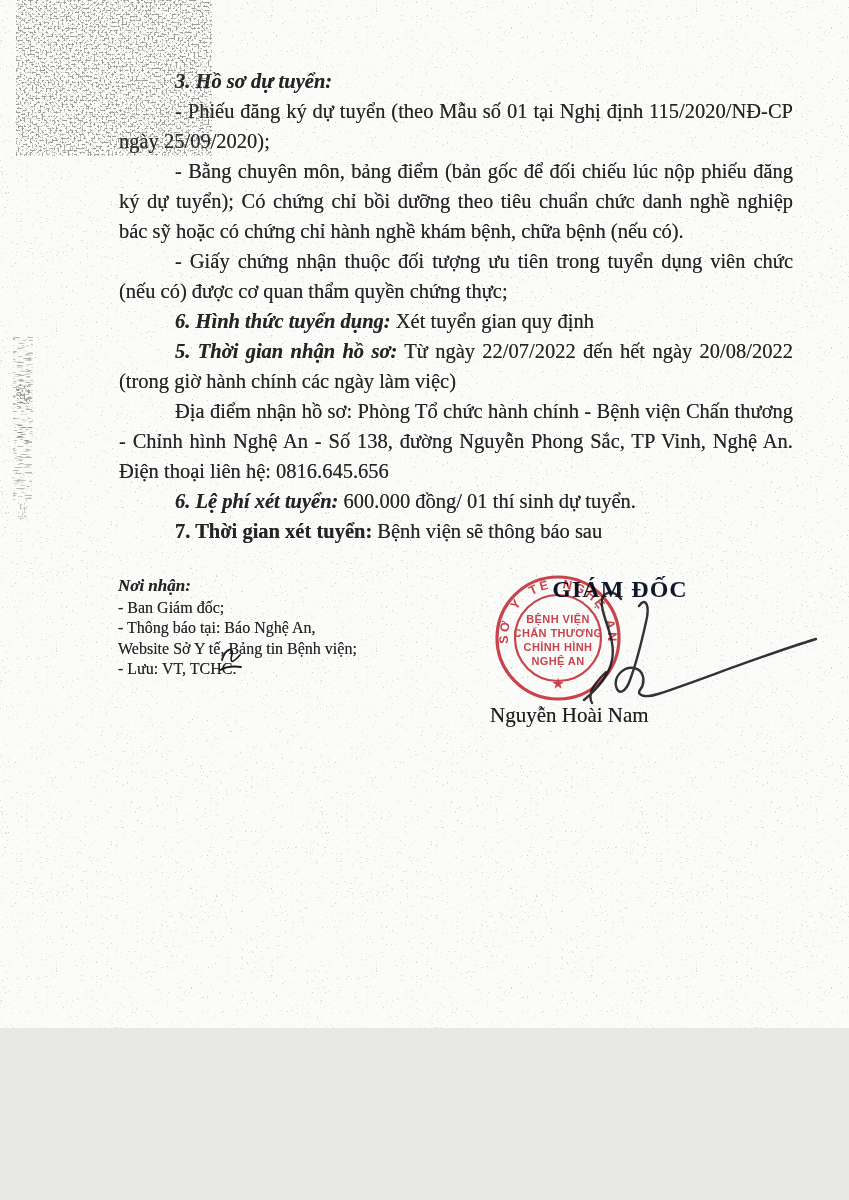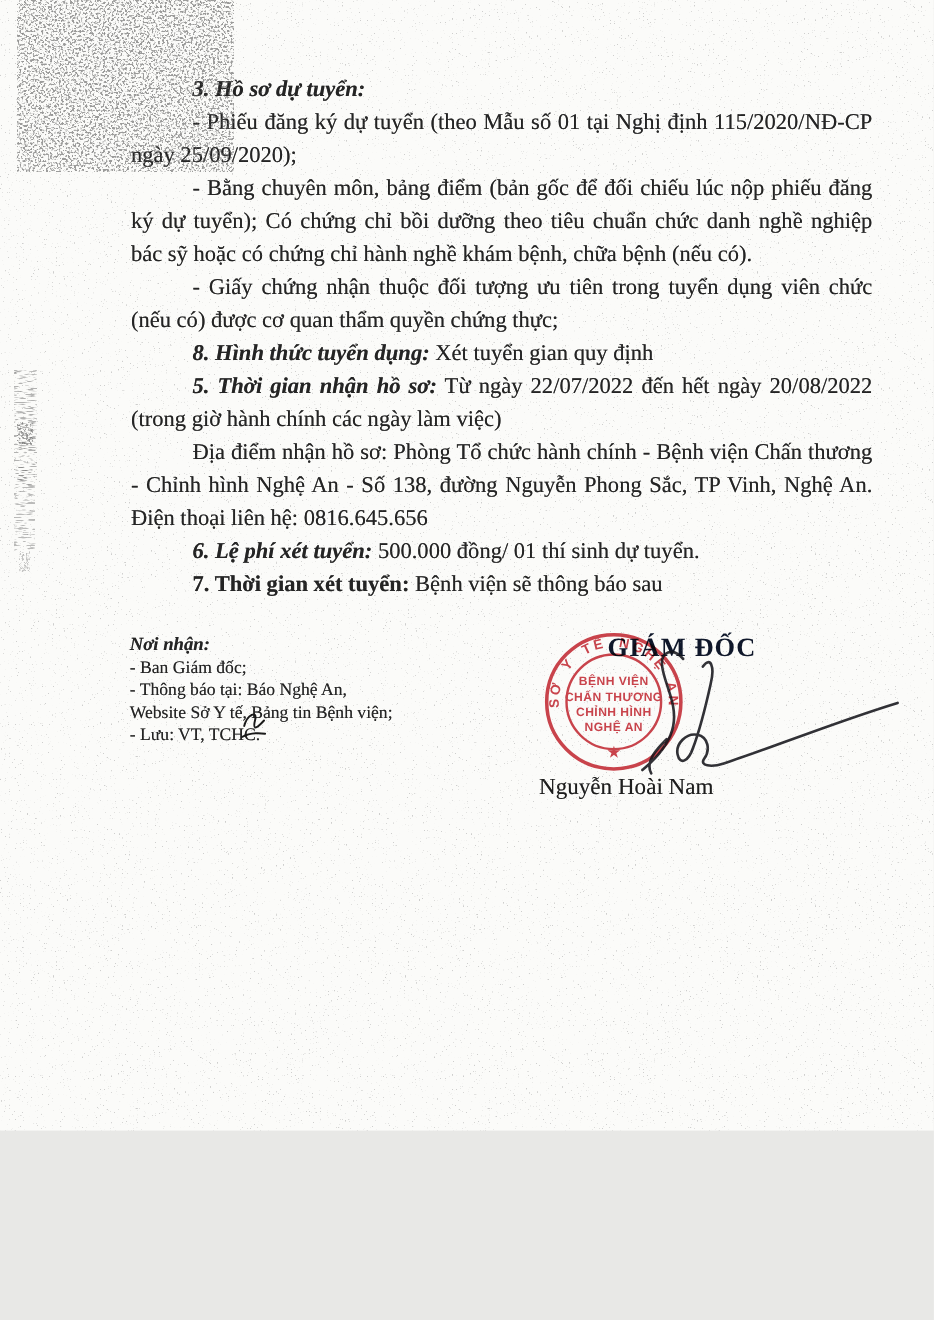--- a/index.html
+++ b/index.html
@@ -66,24 +66,24 @@
 </head>
 <body>
 
 <div class="page">
 
   <div class="doc-body">
     <p class="para indent"><span class="seg bi">3. Hồ sơ dự tuyển:</span></p>
     <p class="para indent justify"><span class="seg">- Phiếu đăng ký dự tuyển (theo Mẫu số 01 tại Nghị định 115/2020/NĐ-CP ngày 25/09/2020);</span></p>
     <p class="para indent justify"><span class="seg">- Bằng chuyên môn, bảng điểm (bản gốc để đối chiếu lúc nộp phiếu đăng ký dự tuyển); Có chứng chỉ bồi dưỡng theo tiêu chuẩn chức danh nghề nghiệp bác sỹ hoặc có chứng chỉ hành nghề khám bệnh, chữa bệnh (nếu có).</span></p>
     <p class="para indent justify"><span class="seg">- Giấy chứng nhận thuộc đối tượng ưu tiên trong tuyển dụng viên chức (nếu có) được cơ quan thẩm quyền chứng thực;</span></p>
-    <p class="para indent"><span class="seg bi">8. Hình thức tuyển dụng:</span><span class="seg"> Xét tuyển gian quy định</span></p>
+    <p class="para indent"><span class="seg bi">6. Hình thức tuyển dụng:</span><span class="seg"> Xét tuyển gian quy định</span></p>
     <p class="para indent justify"><span class="seg bi">5. Thời gian nhận hồ sơ:</span><span class="seg"> Từ ngày 22/07/2022 đến hết ngày 20/08/2022 (trong giờ hành chính các ngày làm việc)</span></p>
     <p class="para indent justify"><span class="seg">Địa điểm nhận hồ sơ: Phòng Tổ chức hành chính - Bệnh viện Chấn thương - Chỉnh hình Nghệ An - Số 138, đường Nguyễn Phong Sắc, TP Vinh, Nghệ An. Điện thoại liên hệ: 0816.645.656</span></p>
-    <p class="para indent"><span class="seg bi">6. Lệ phí xét tuyển:</span><span class="seg"> 500.000 đồng/ 01 thí sinh dự tuyển.</span></p>
+    <p class="para indent"><span class="seg bi">6. Lệ phí xét tuyển:</span><span class="seg"> 600.000 đồng/ 01 thí sinh dự tuyển.</span></p>
     <p class="para indent"><span class="seg b">7. Thời gian xét tuyển:</span><span class="seg"> Bệnh viện sẽ thông báo sau</span></p>
   </div>
 
   <div class="recipients">
     <div class="label">Nơi nhận:</div>
     <div>- Ban Giám đốc;</div>
     <div>- Thông báo tại: Báo Nghệ An,</div>
     <div>Website Sở Y tế, Bảng tin Bệnh viện;</div>
     <div>- Lưu: VT, TCHC.</div>
   </div>

